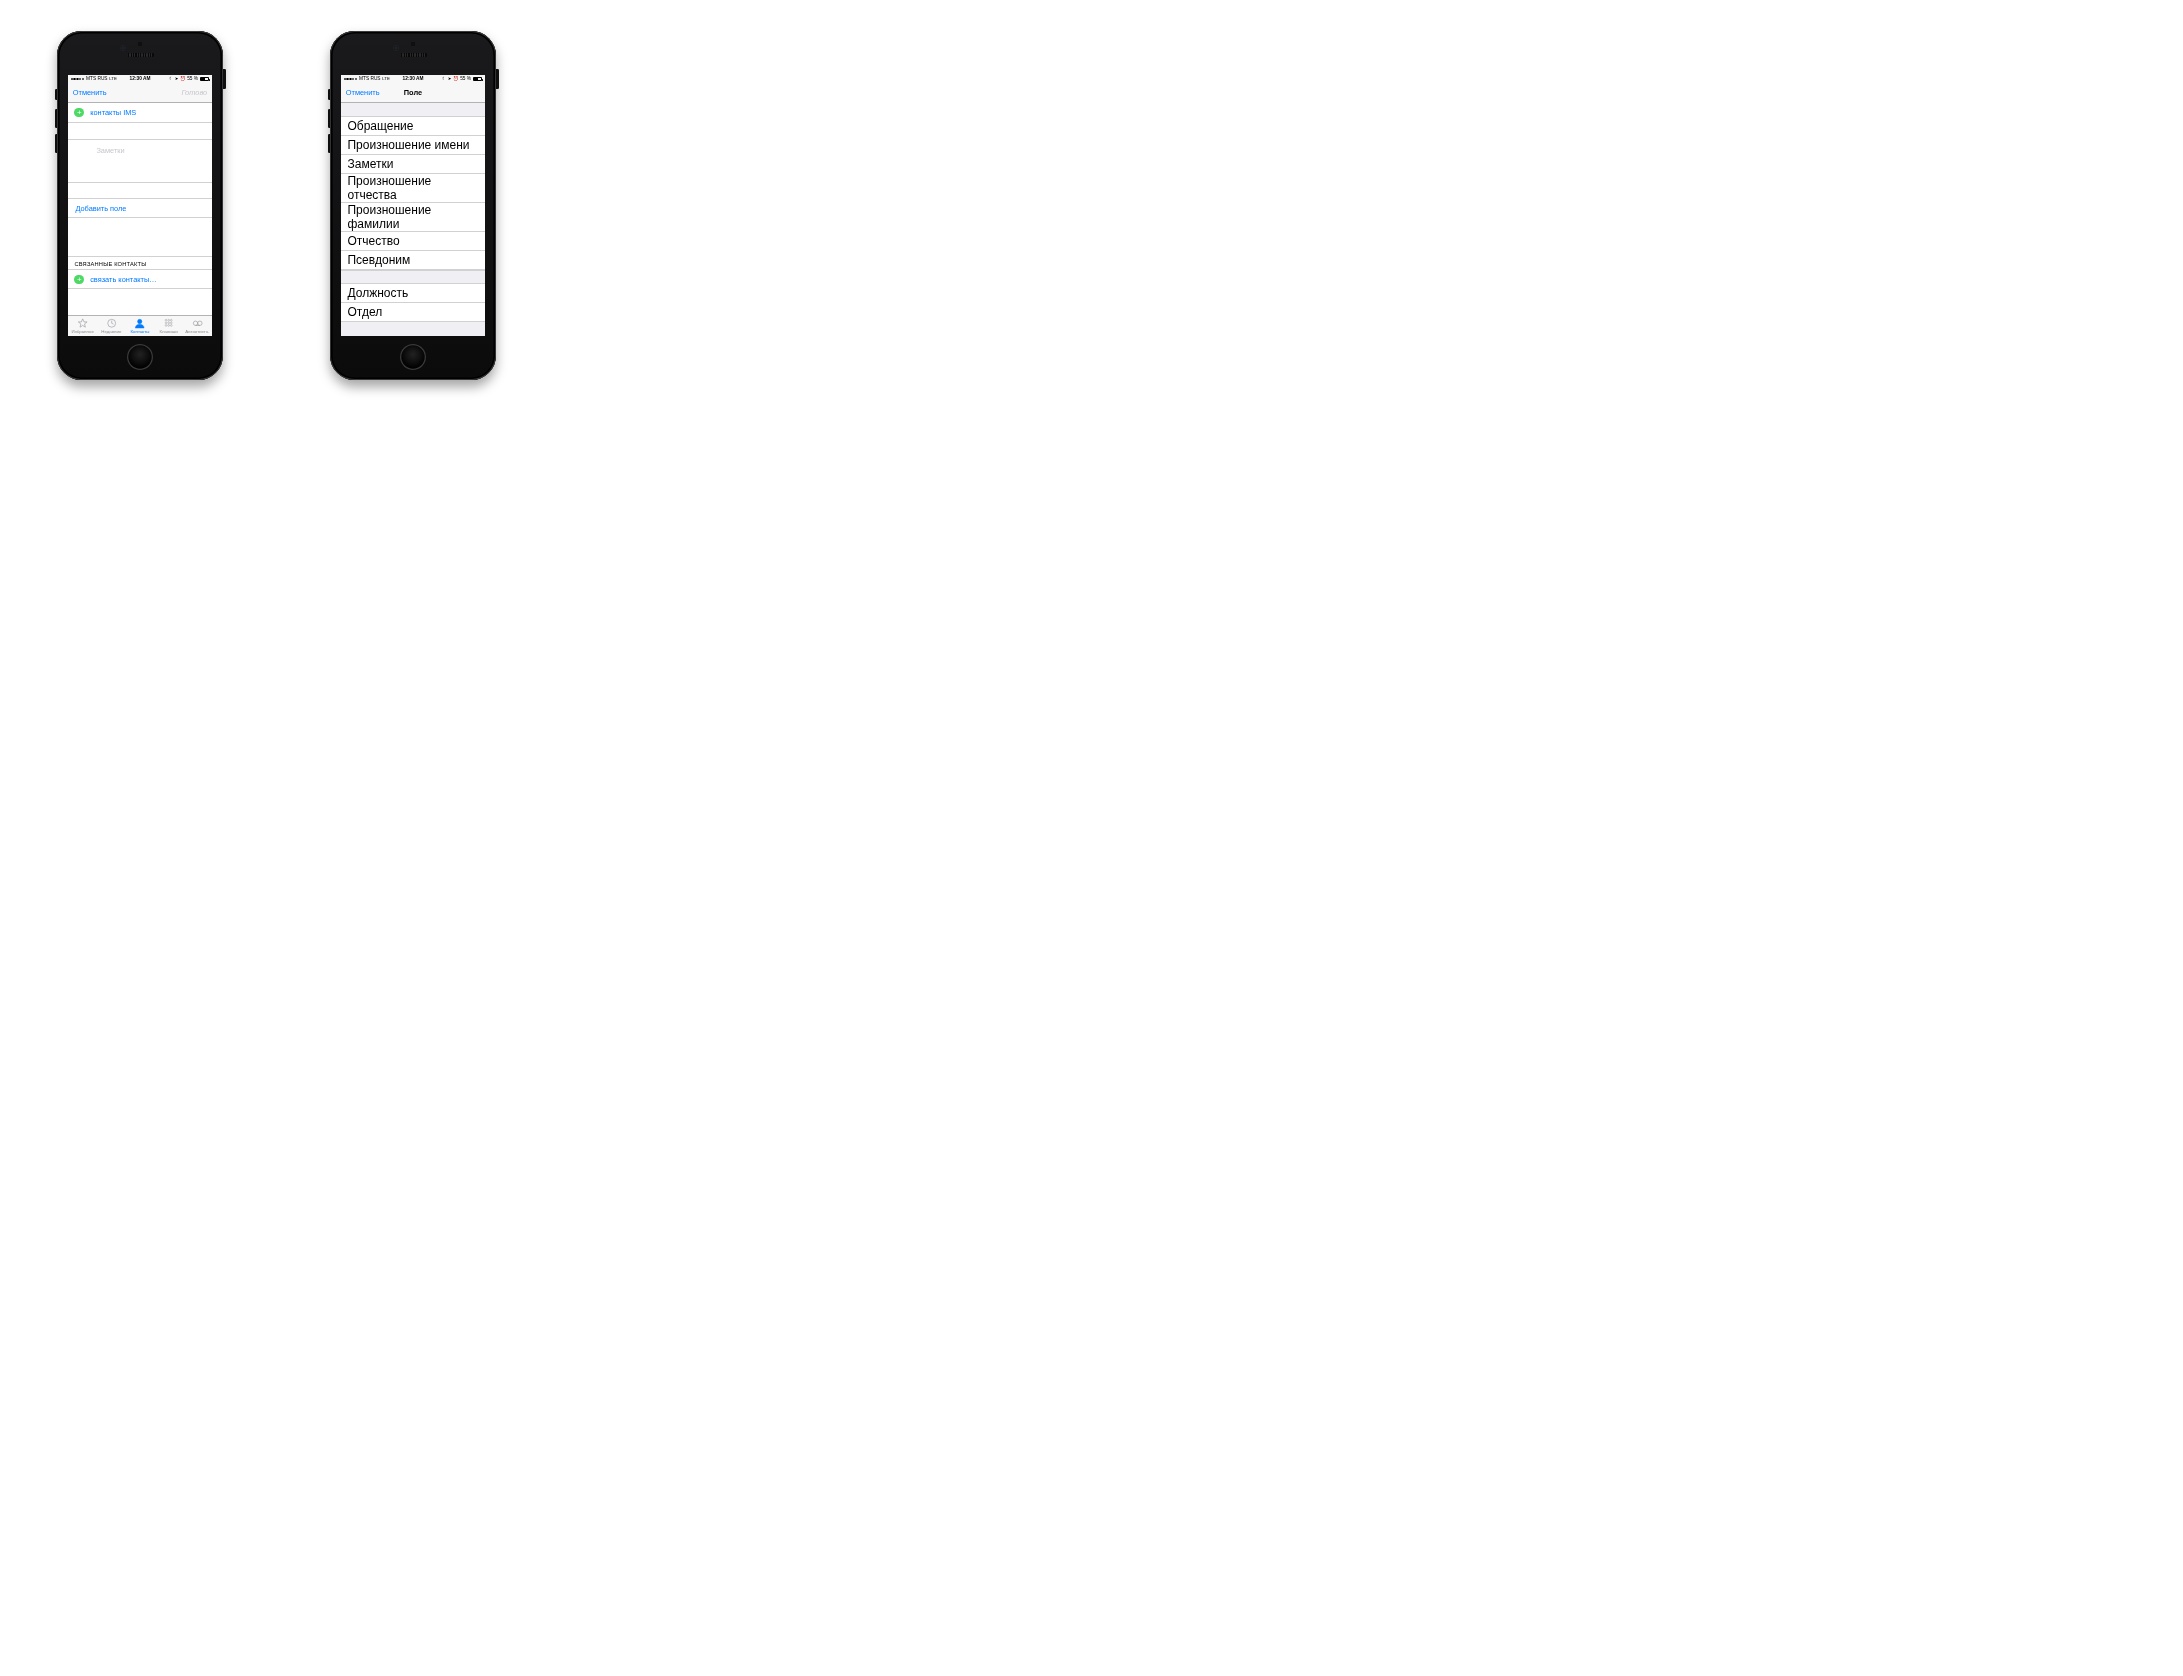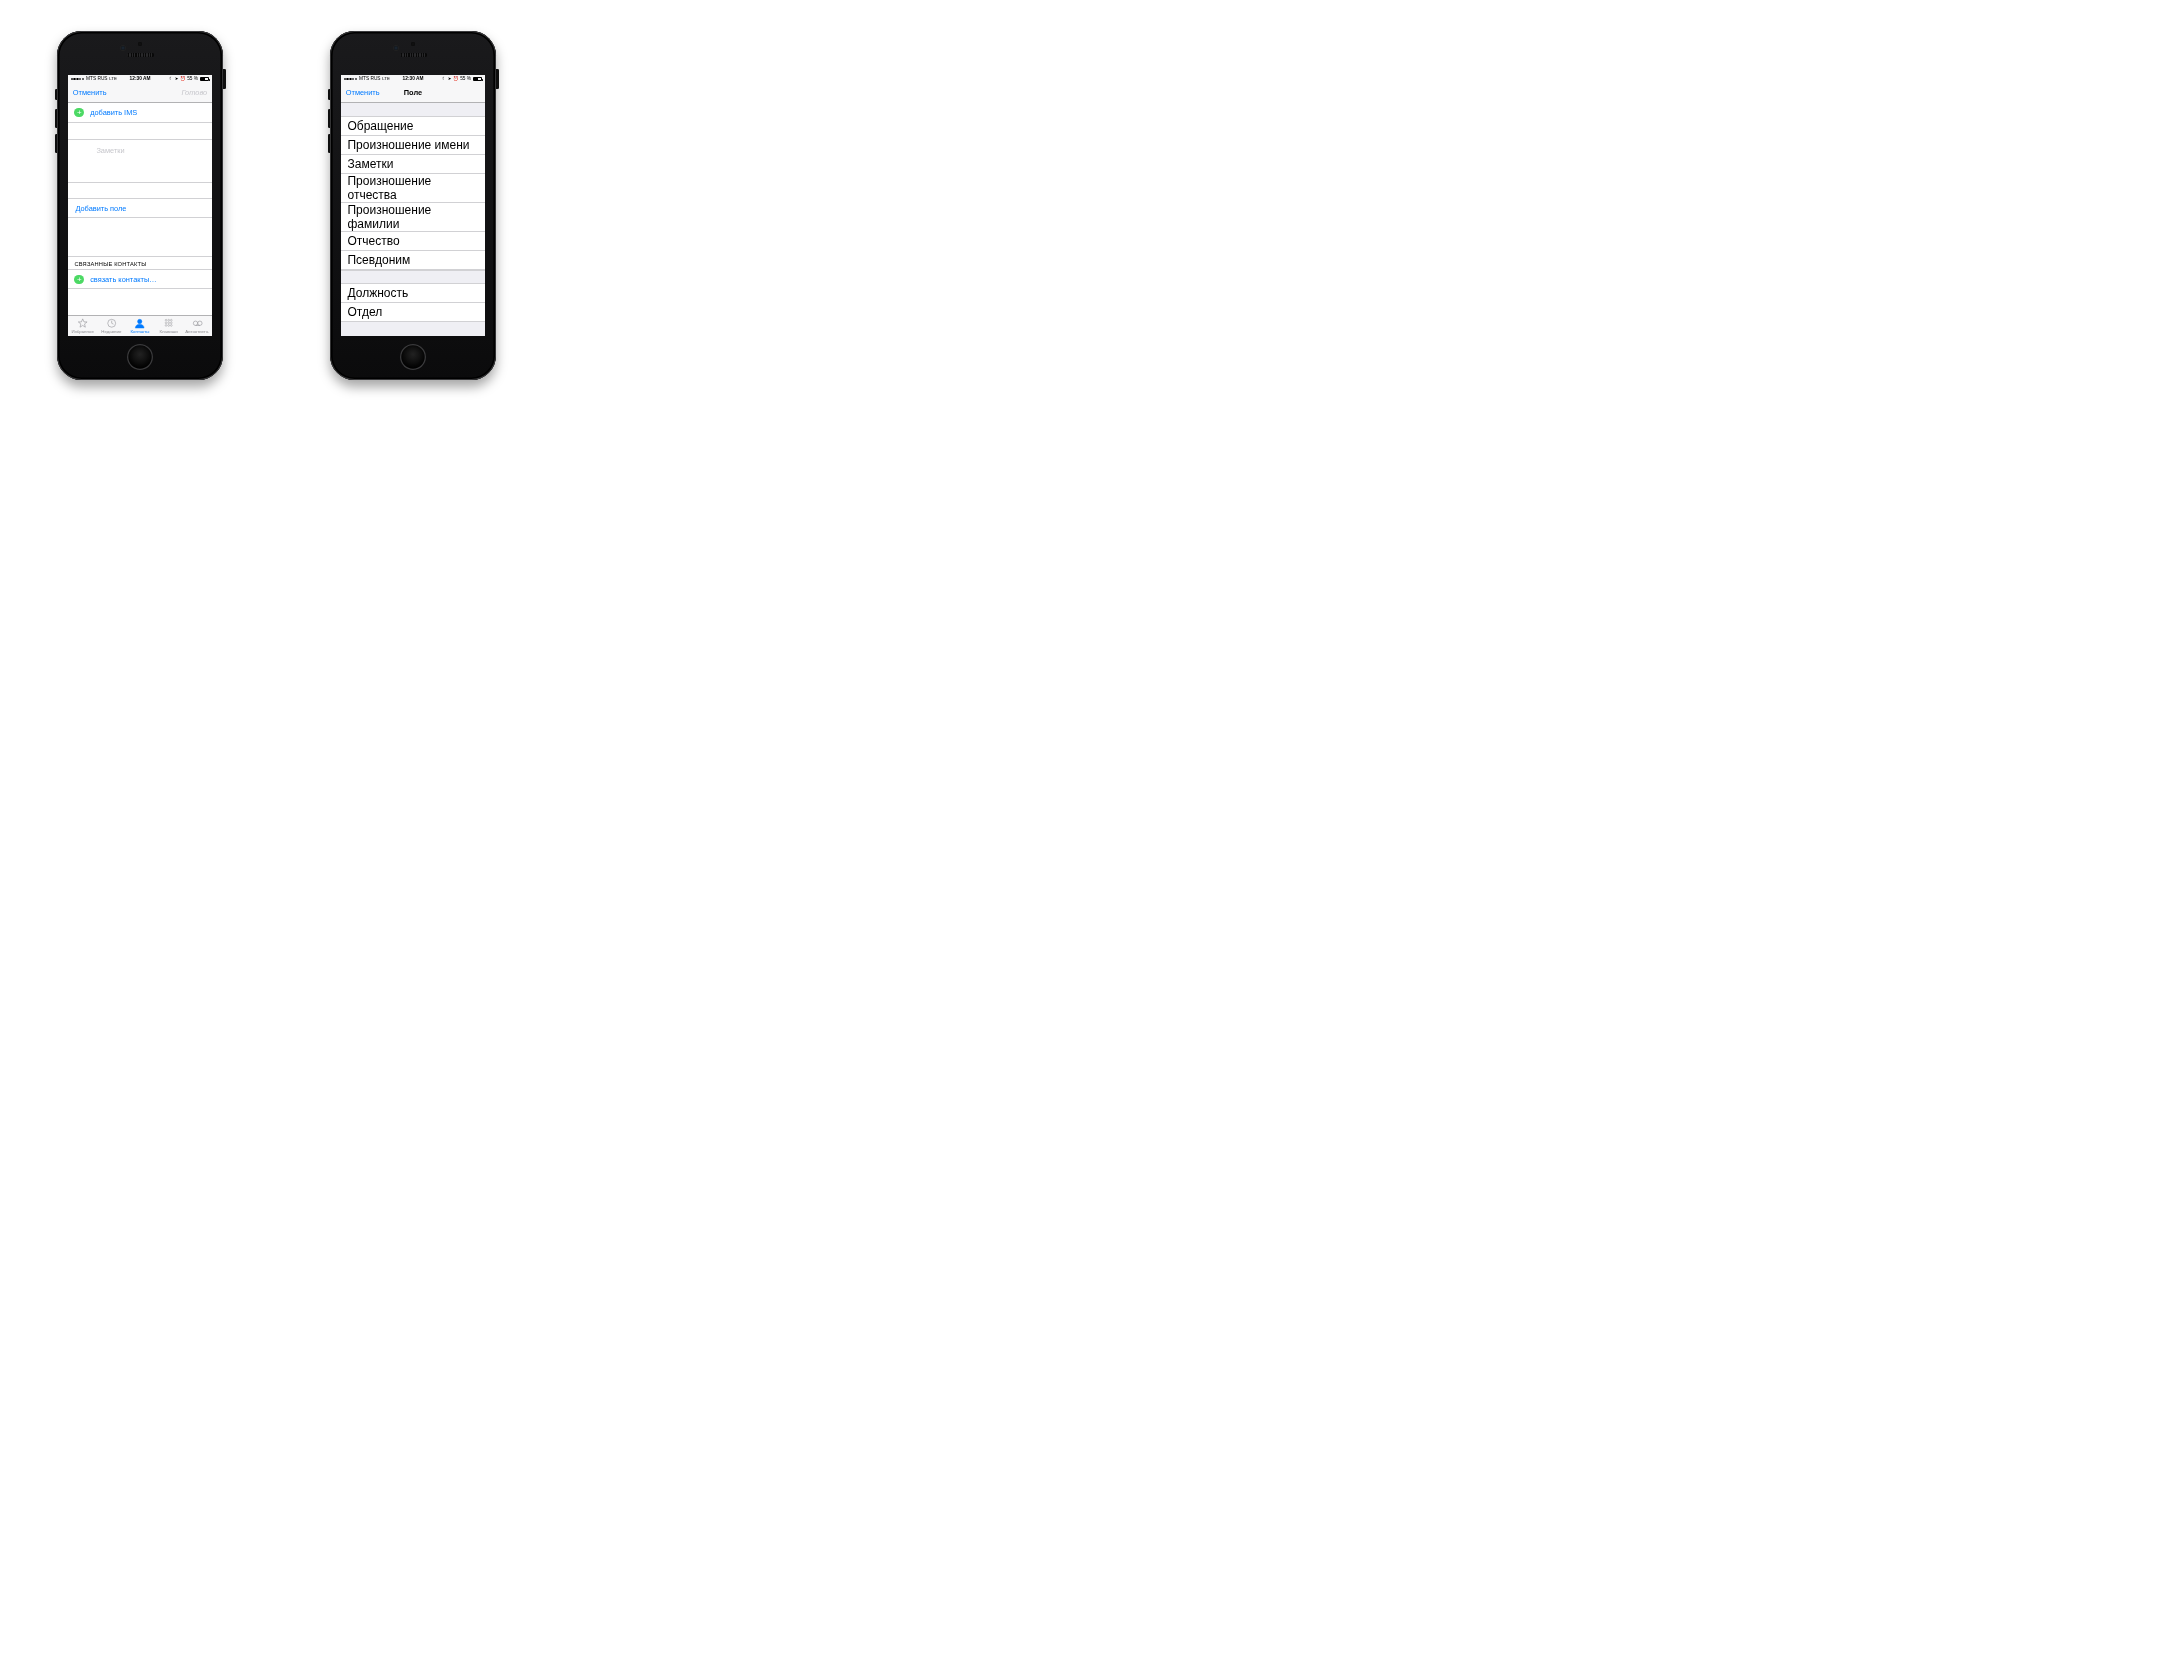--- a/index.html
+++ b/index.html
@@ -189,21 +189,21 @@
 
       <div class="navbar" style="position:relative;">
         <span class="nav-left">Отменить</span>
         <span class="nav-right">Готово</span>
       </div>
 
       <div class="content with-tabs">
 
         <div class="cell">
           <span class="plus">+</span>
-          <span class="link-blue">добавить IMS</span>
+          <span class="link-blue">контакты IMS</span>
         </div>
 
         <div class="spacer"></div>
 
         <div class="cell tall first" style="padding-left:28px;">
           <span class="faded">Заметки</span>
         </div>
 
         <div class="spacer"></div>
 

